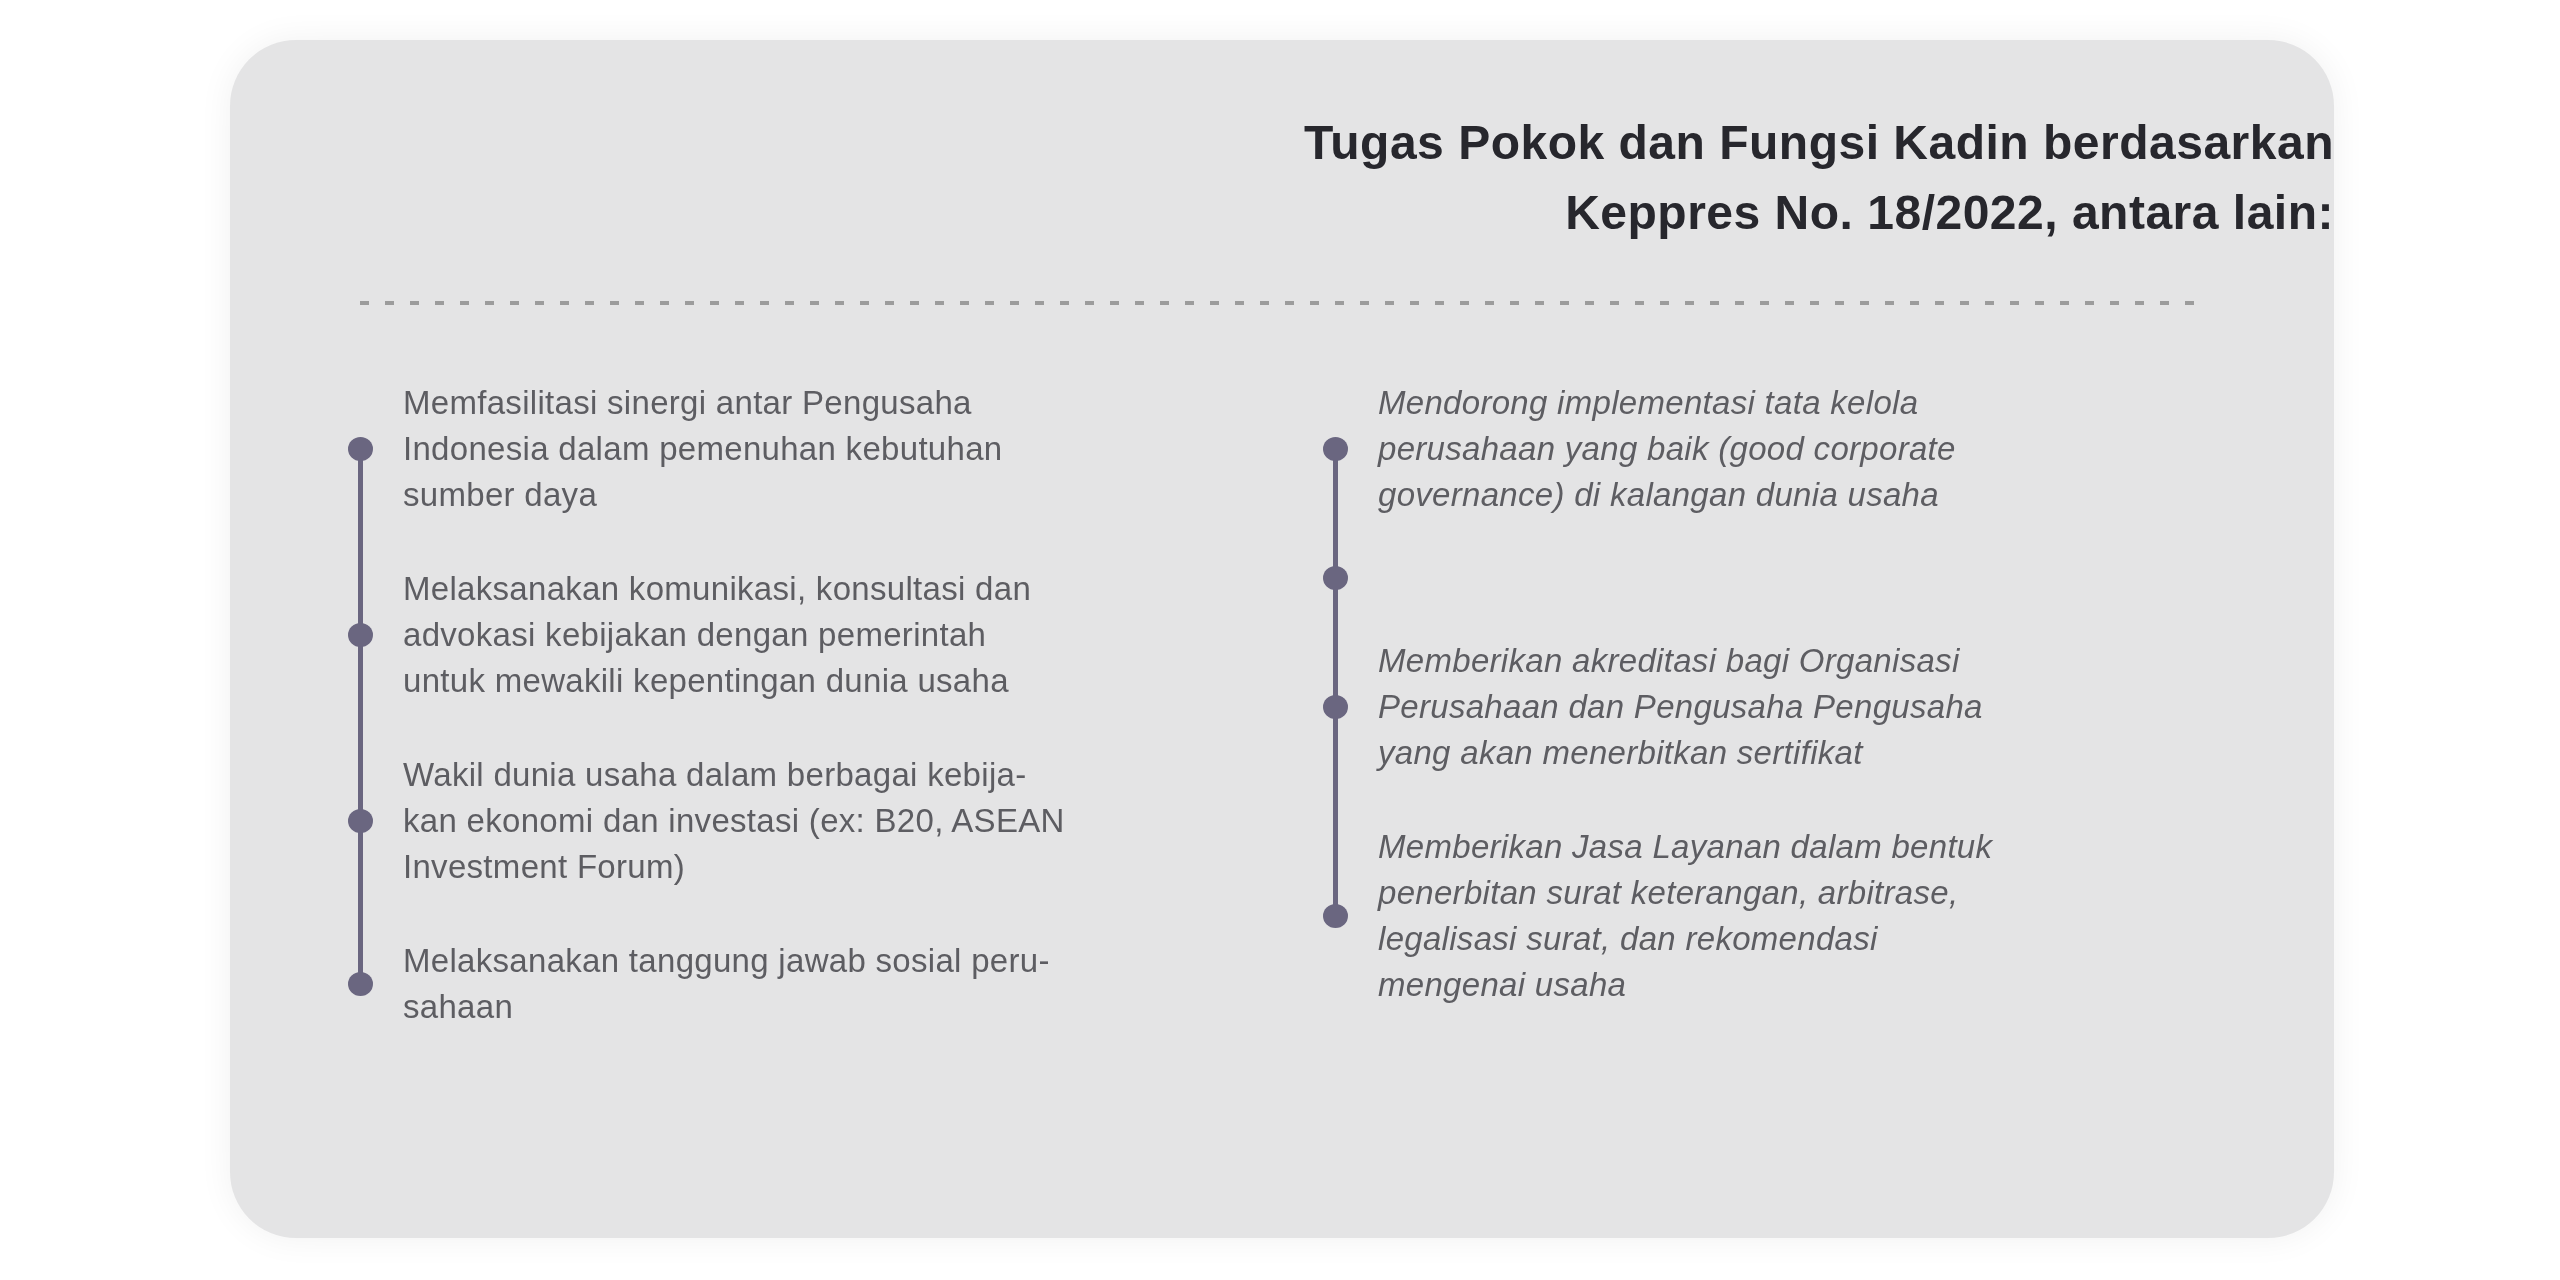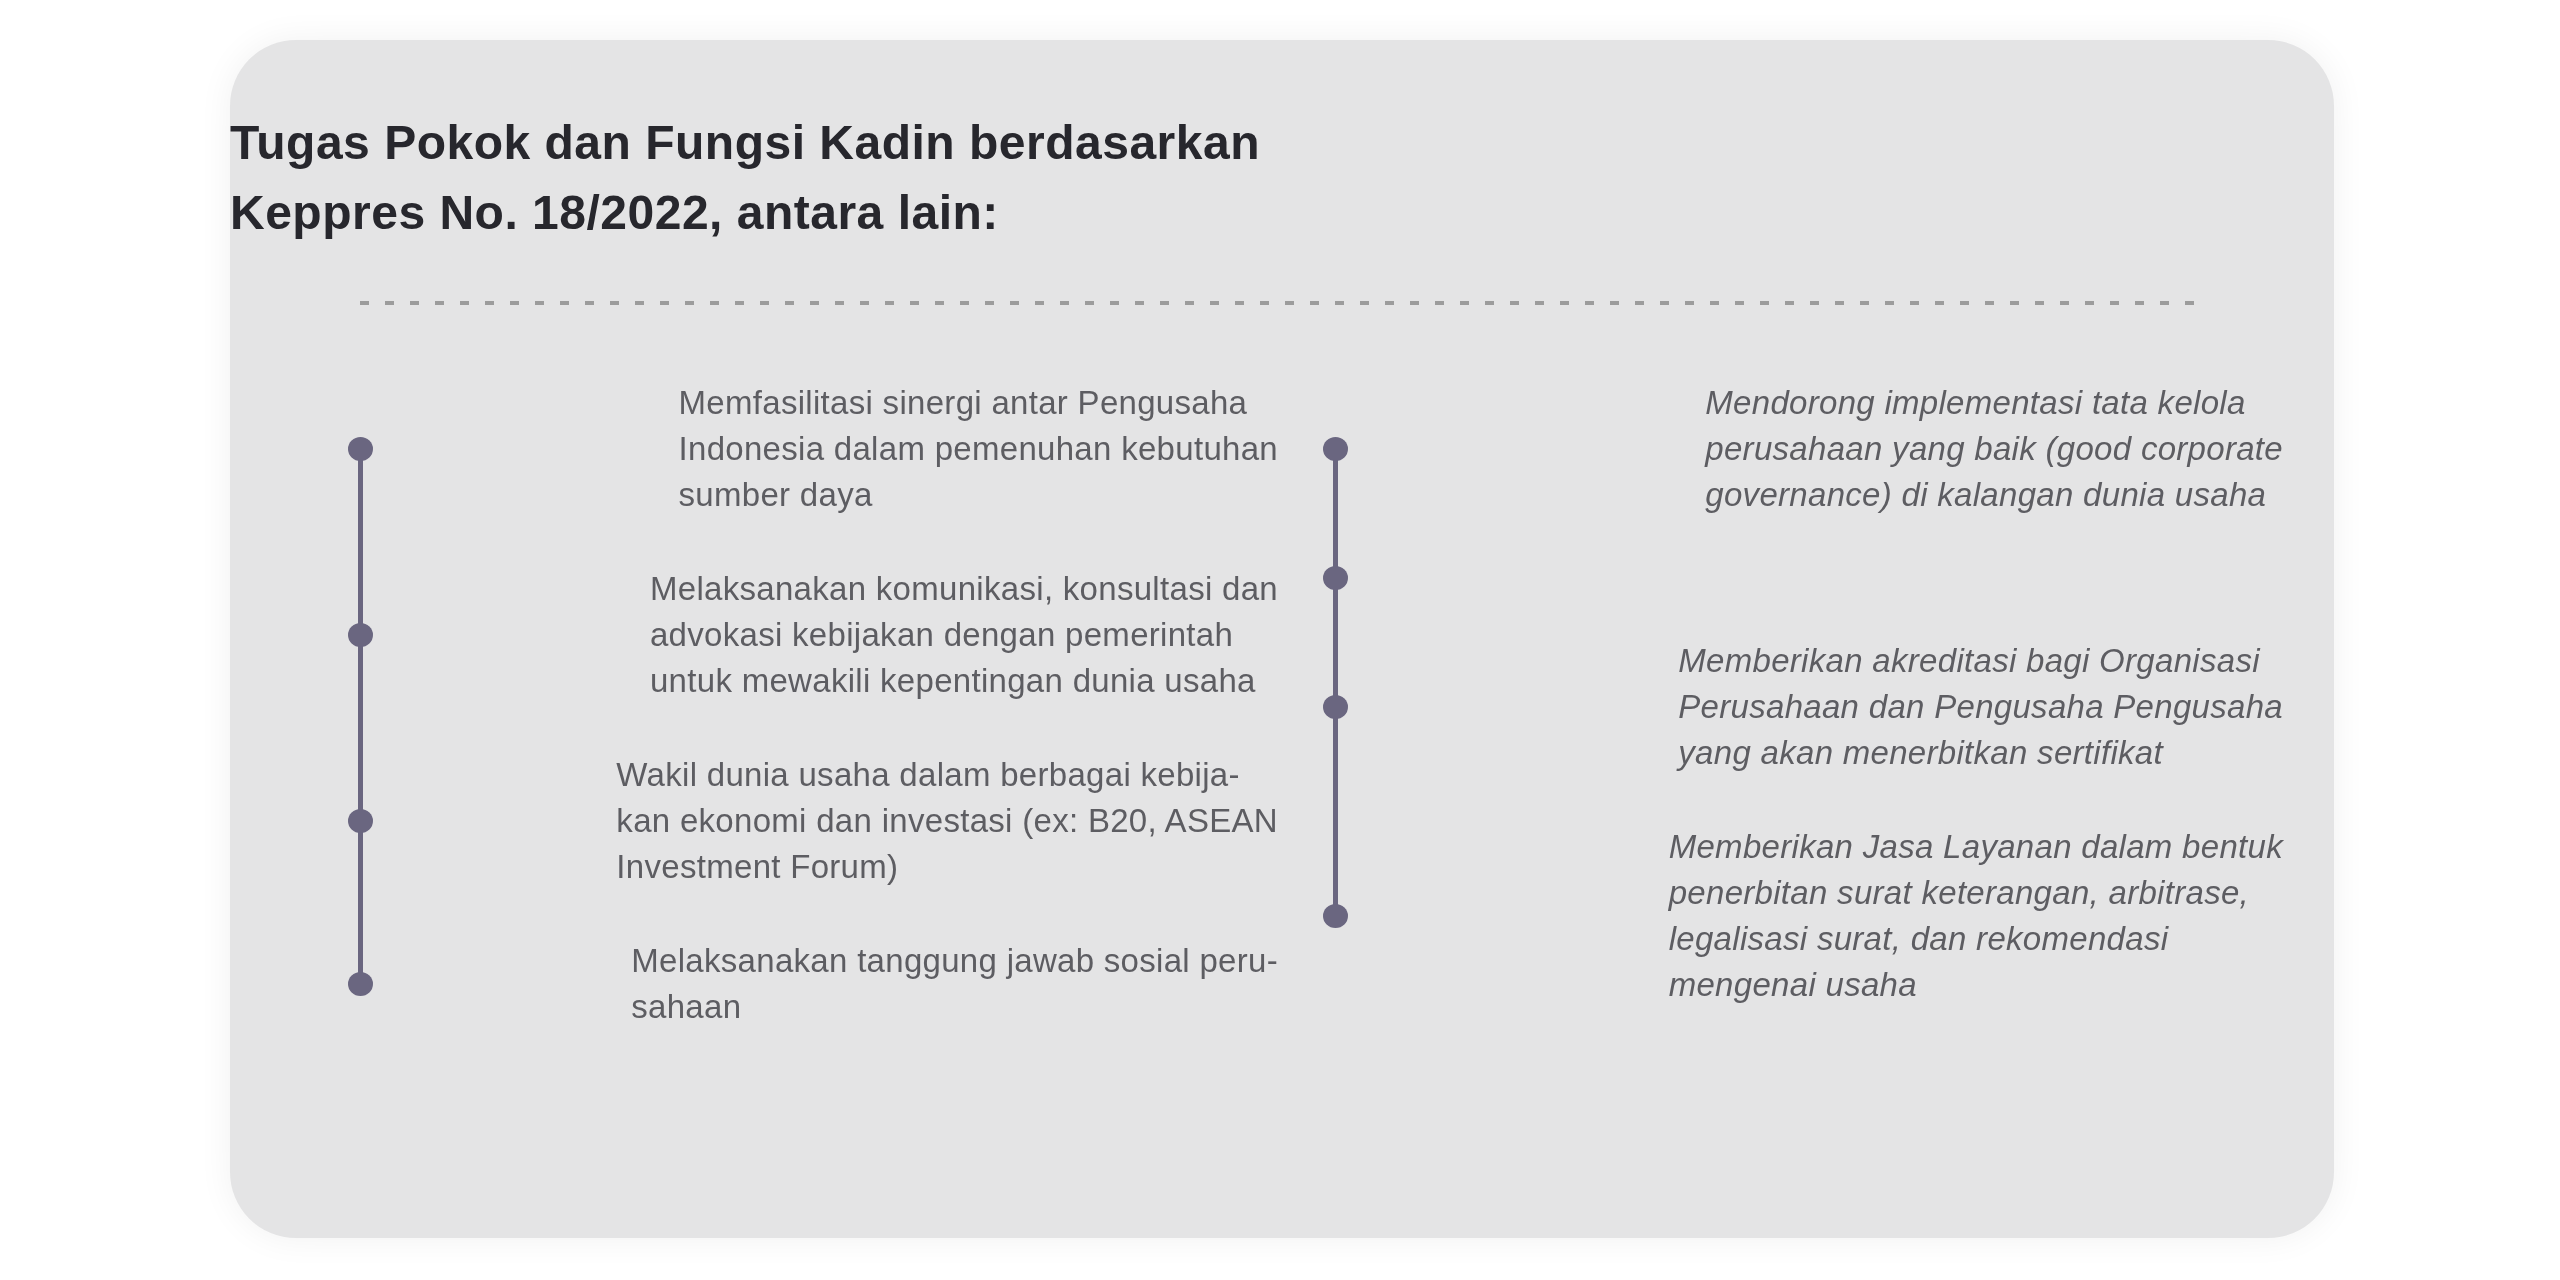--- a/index.html
+++ b/index.html
@@ -22,21 +22,21 @@
     border-radius: 66px;
     box-shadow: 0 0 35px rgba(0,0,0,0.06);
   }
 
   .card-title {
     position: absolute;
     left: 0;
     right: 0;
     top: 68px;
     margin: 0;
-    text-align: left;
+    text-align: right;
     font-size: 48px;
     line-height: 70px;
     font-weight: 700;
     letter-spacing: 0.5px;
     color: #27272d;
     white-space: pre-line;
   }
 
   .divider {
     position: absolute;
@@ -68,21 +68,20 @@
     z-index: 1;
   }
   
   .timeline.left  .tl-connector { top: 69px; bottom: 46px; }
   .timeline.right .tl-connector { top: 69px; bottom: 92px; }
 
   .tl-item {
     display: flex;
     align-items: center;
     gap: 30px;
-    justify-content: space-between;
   }
 
   .tl-marker {
     flex: none;
     width: 25px;
     display: flex;
     justify-content: center;
     z-index: 2;
   }
 

